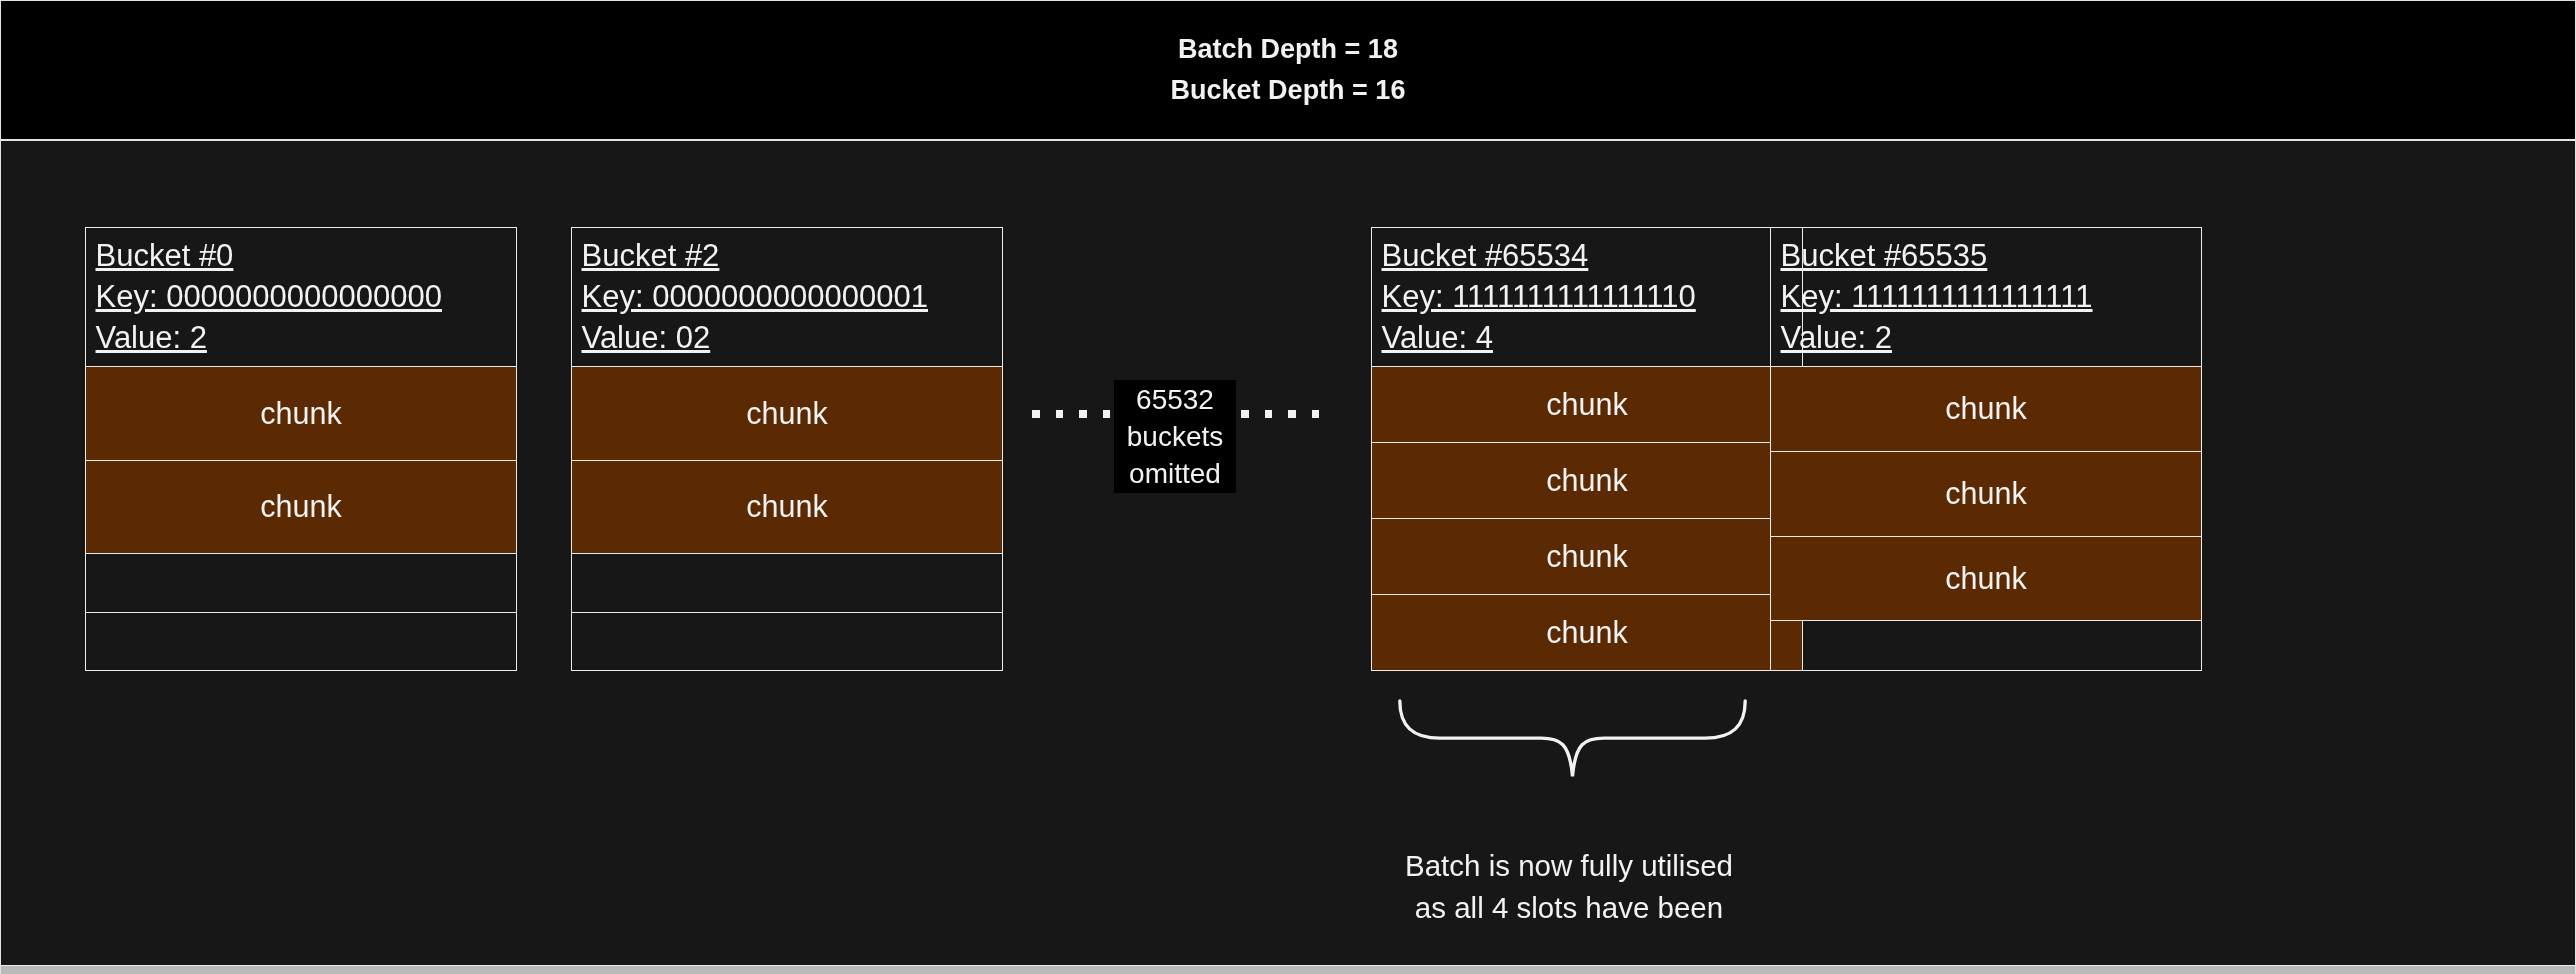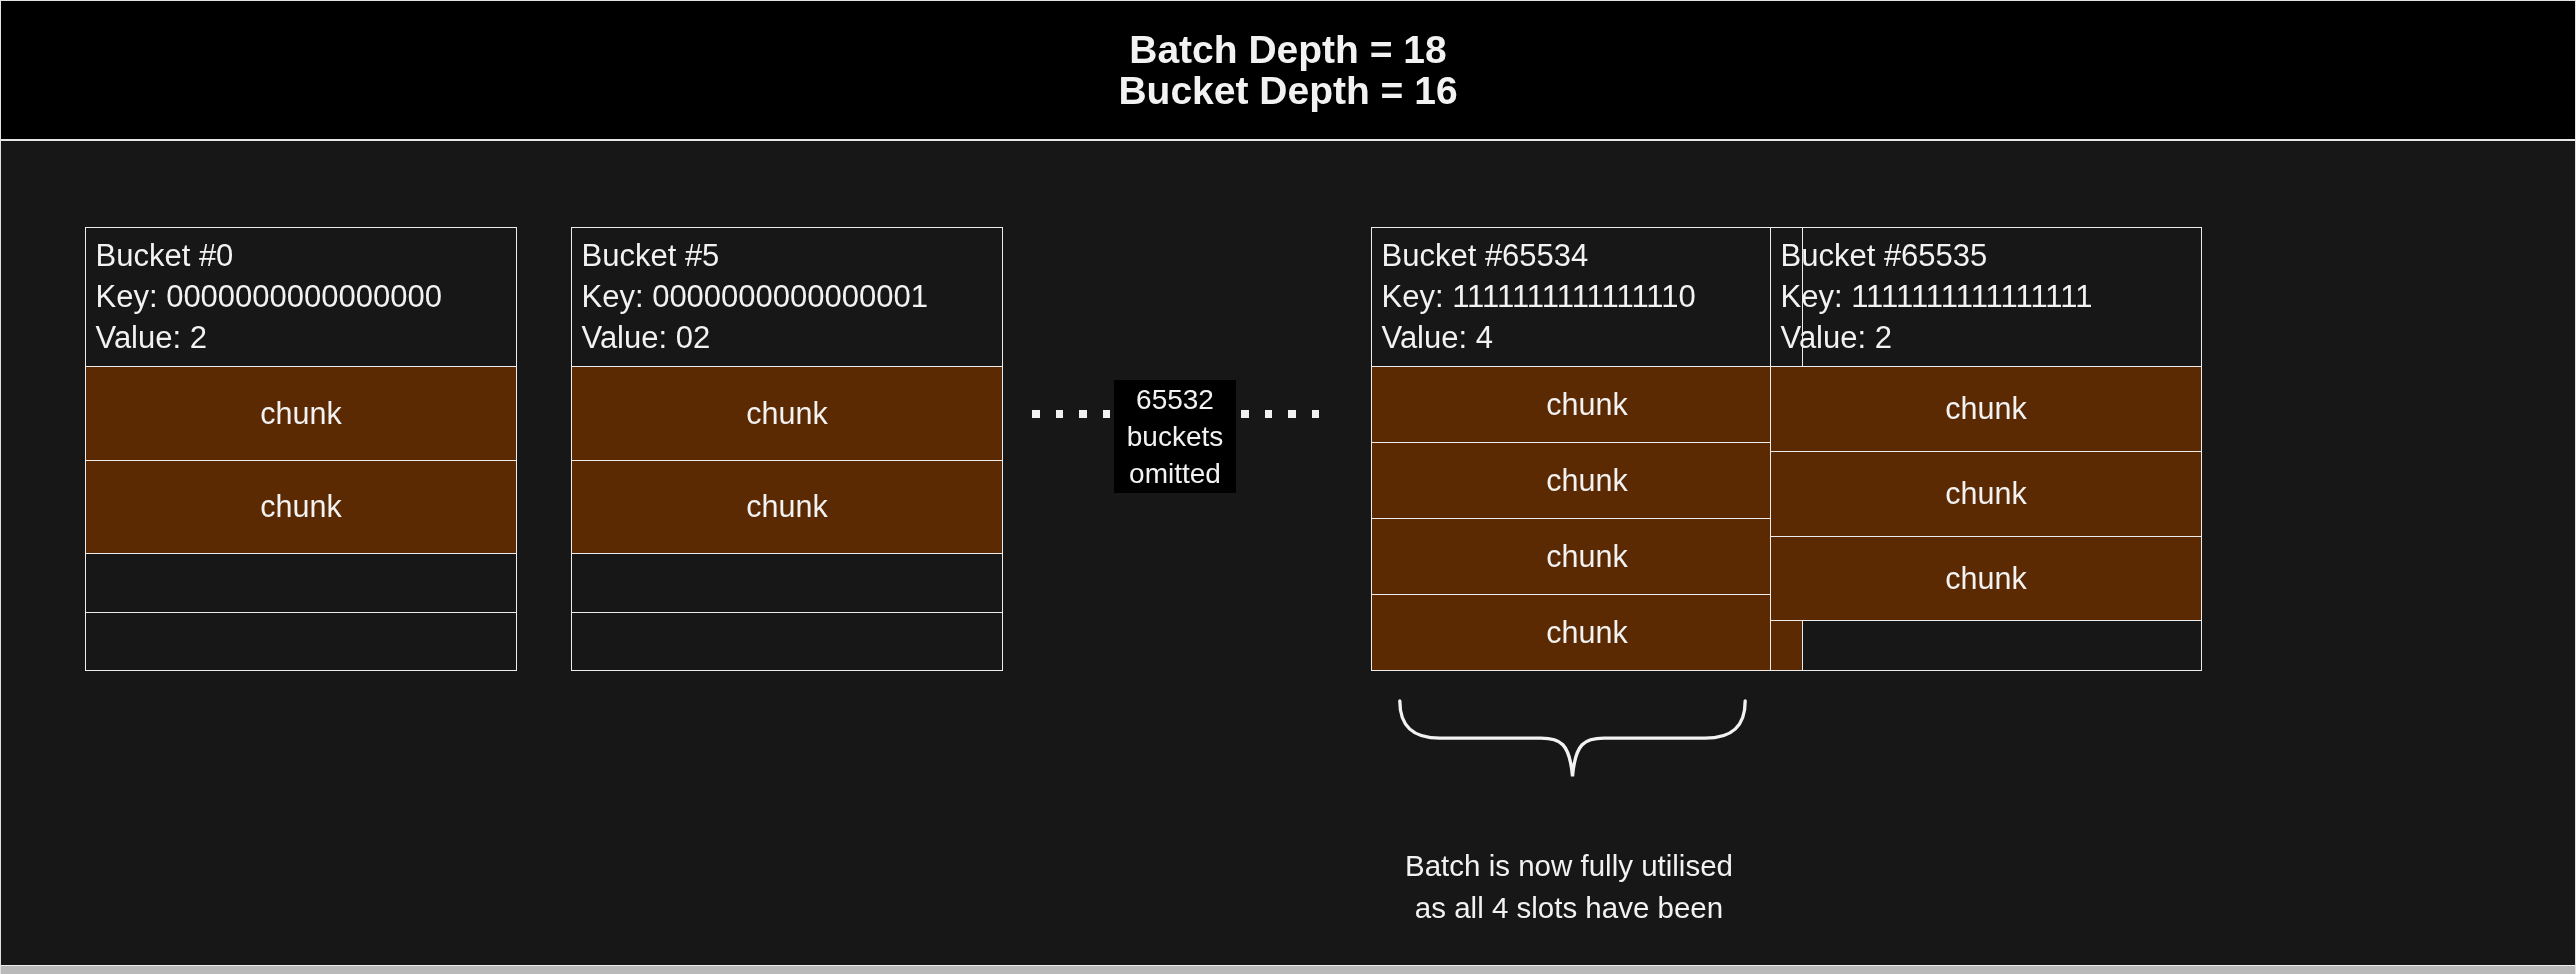--- a/index.html
+++ b/index.html
@@ -21,21 +21,21 @@
     top: 0; left: 0; right: 0;
     height: 140px;
     background: var(--header_bg, #000);
     border-bottom: 2.9px solid #e6e6e6;
     display: flex;
     flex-direction: column;
     align-items: center;
     justify-content: center;
   }
   .title-line {
-    font-size: 39px;
+    font-size: 27px;
     font-weight: bold;
     line-height: 41px;
     white-space: pre;
   }
 
   .bucket {
     position: absolute;
     top: 226px;
     width: 432px;
     height: 444px;
@@ -45,20 +45,21 @@
   }
   .bucket-info {
     height: 139px;
     flex: 0 0 139px;
     border-bottom: 1.9px solid var(--border, #ECECEC);
     padding: 6.7px 7.6px 0 9.5px;
     font-size: 31px;
     line-height: 41px;
     white-space: nowrap;
     overflow: hidden;
+    text-decoration: underline;
   }
   .slot {
     flex: 1 1 auto;
     display: flex;
     align-items: center;
     justify-content: center;
     font-size: 30.5px;
   }
   .slot + .slot { border-top: 1.9px solid var(--border, #ECECEC); }
   .slot.filled { background: var(--chunk_fill, #5B2A02); }
@@ -138,21 +139,21 @@
       <div>Value: 2</div>
     </div>
     <div class="slot filled">chunk</div>
     <div class="slot filled">chunk</div>
     <div class="slot"></div>
     <div class="slot"></div>
   </div>
 
   <div class="bucket" style="left:570px">
     <div class="bucket-info">
-      <div>Bucket #5</div>
+      <div>Bucket #2</div>
       <div>Key: 0000000000000001</div>
       <div>Value: 02</div>
     </div>
     <div class="slot filled">chunk</div>
     <div class="slot filled">chunk</div>
     <div class="slot"></div>
     <div class="slot"></div>
   </div>
 
   <div class="dots" style="left:1031px">

